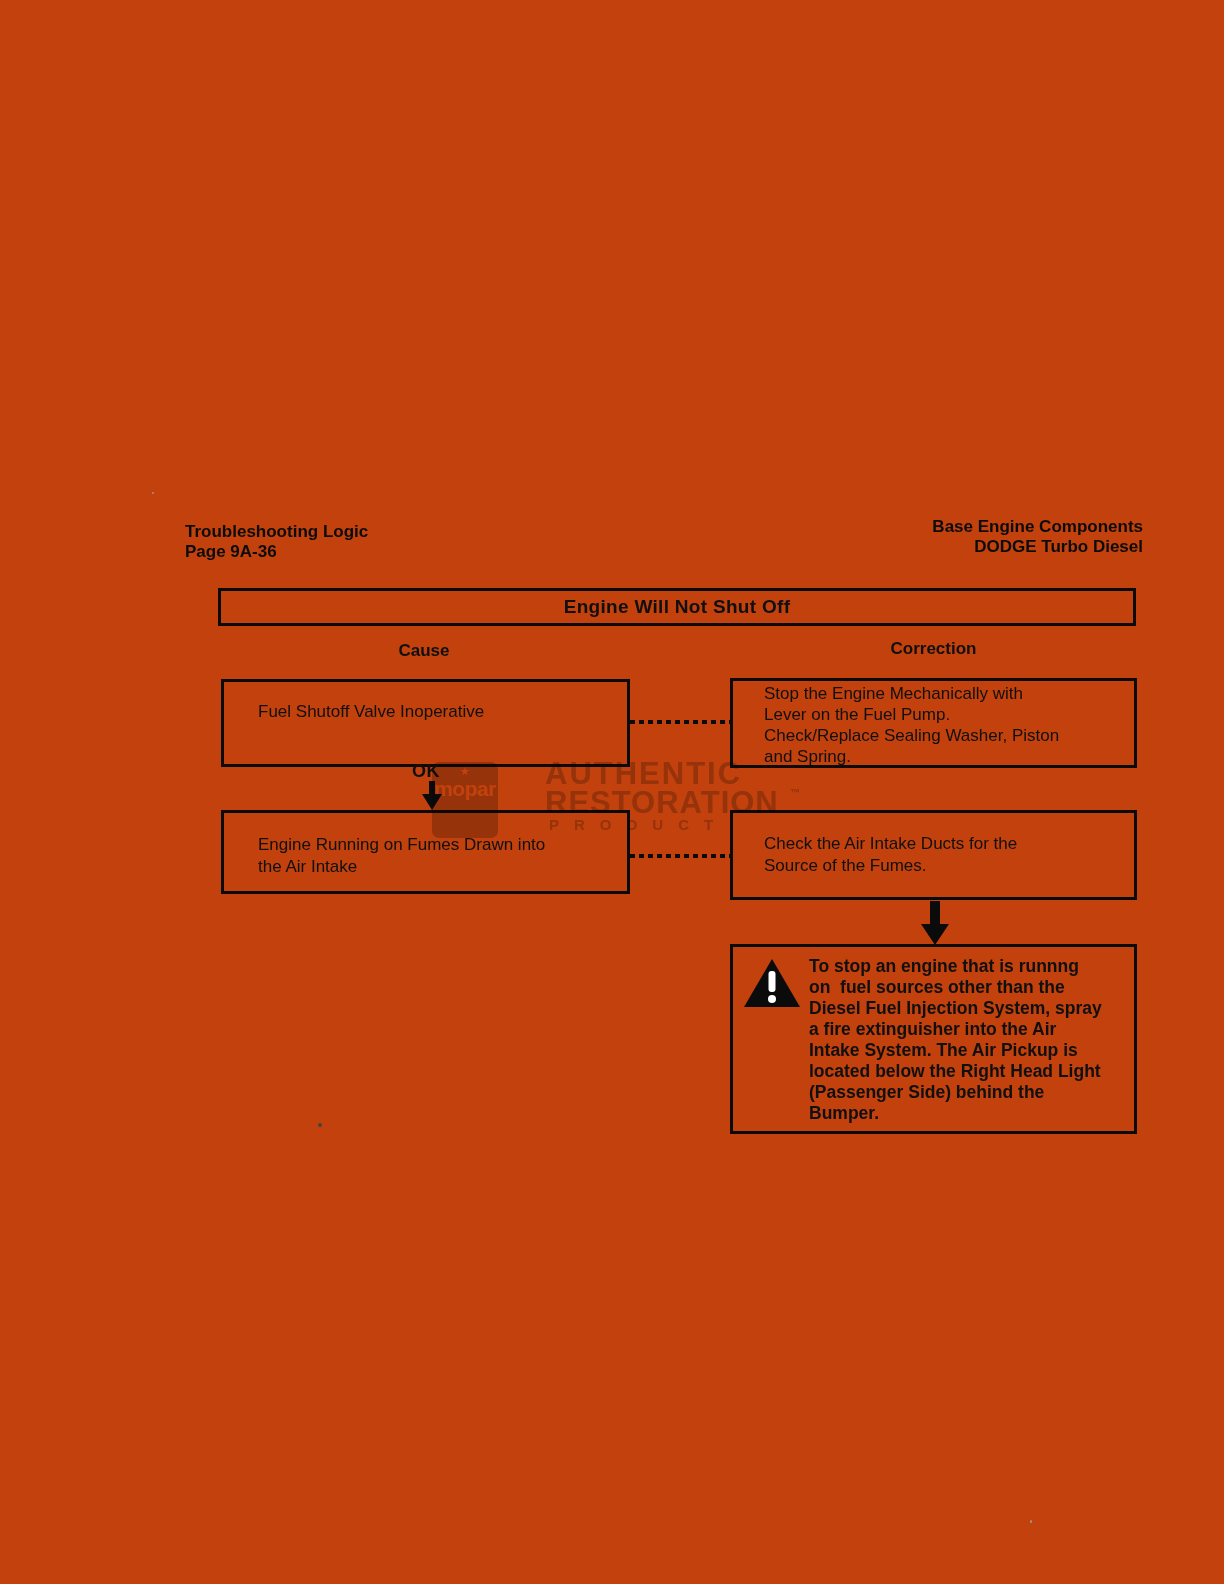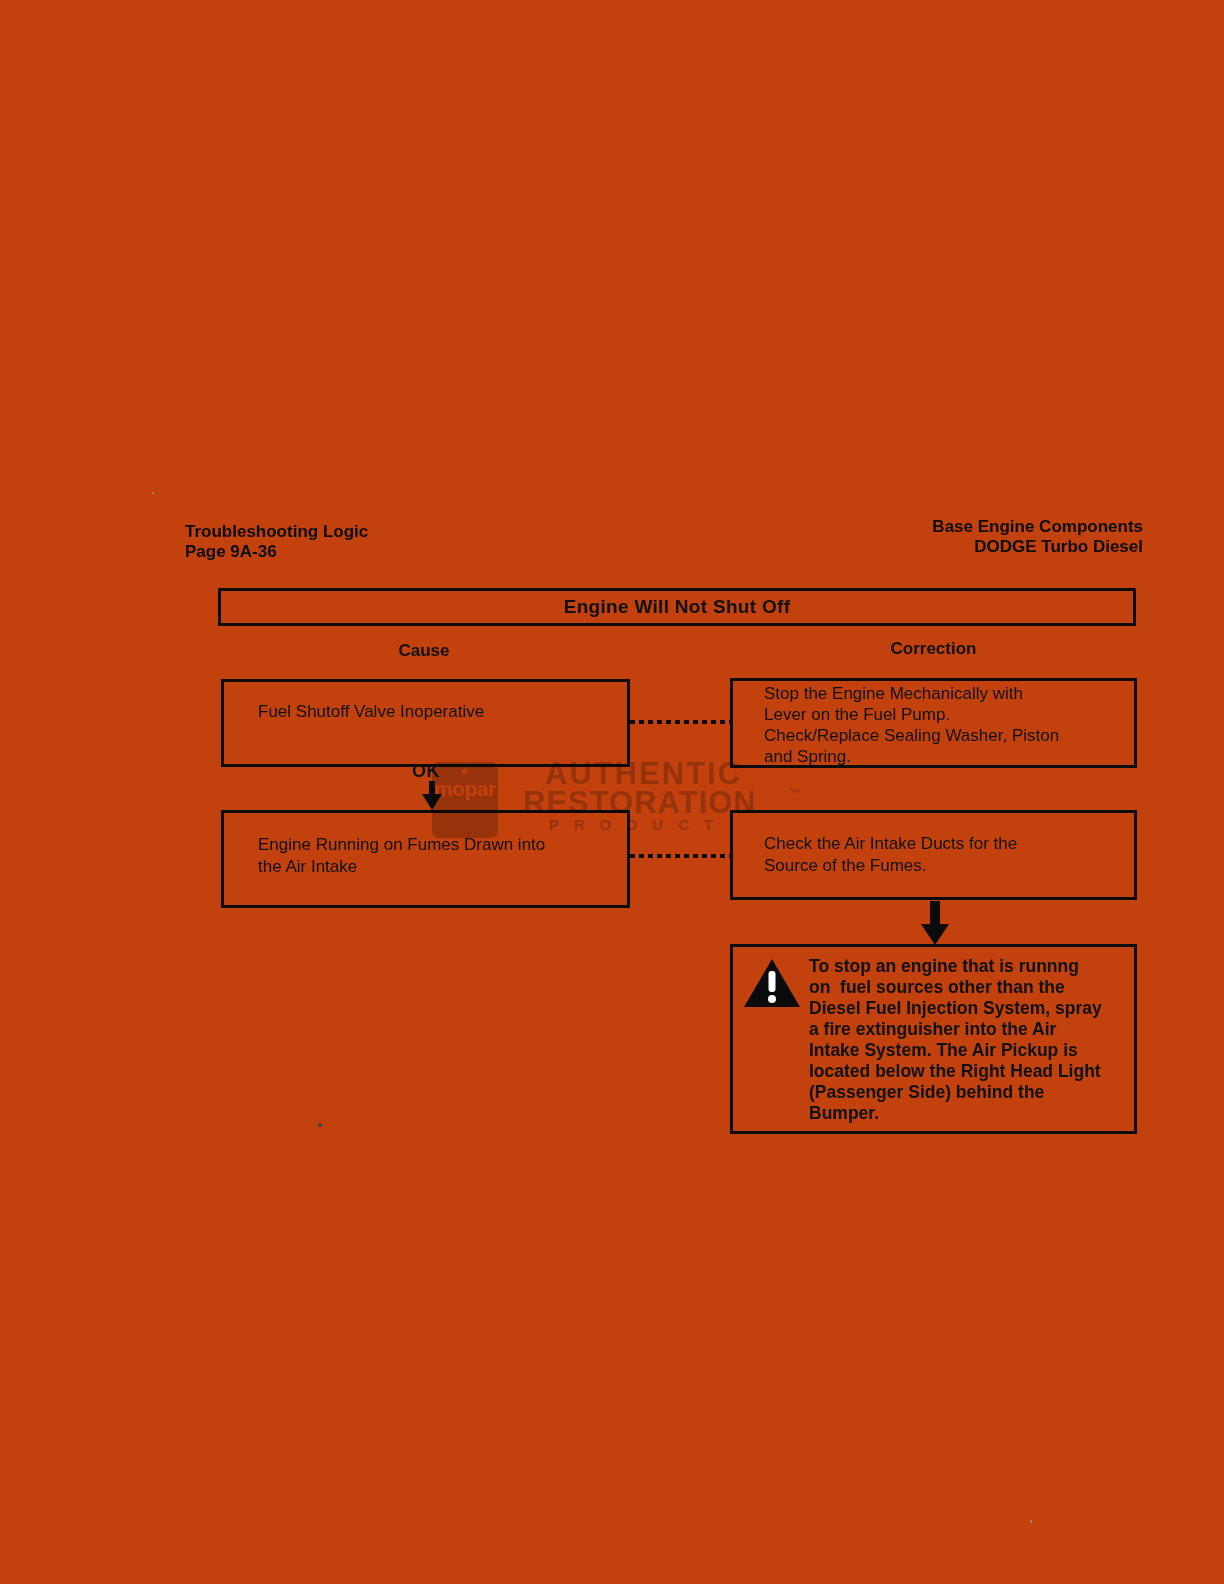--- a/index.html
+++ b/index.html
@@ -23,21 +23,21 @@
 
   .col-label { position:absolute; text-align:center; font-size:17px; font-weight:700; }
   .lbl-cause { left:219px; top:641px; width:410px; }
   .lbl-correction { left:730px; top:639px; width:407px; }
 
   .node-text { font-size:17px; font-weight:400; line-height:22px; white-space:pre-wrap; }
 
   .box-cause-1 { left:221px; top:679px; width:409px; height:88px; padding:19px 10px 16px 34px; }
   .box-corr-1  { left:730px; top:678px; width:407px; height:90px; padding:2px 8px 0 31px; }
   .box-corr-1 .node-text { line-height:21px; }
-  .box-cause-2 { left:221px; top:810px; width:409px; height:98px; padding:21px 10px 0 34px; }
+  .box-cause-2 { left:221px; top:810px; width:409px; height:84px; padding:21px 10px 0 34px; }
   .box-corr-2  { left:730px; top:810px; width:407px; height:90px; padding:20px 8px 0 31px; }
 
   .ok-label { left:412px; top:761px; font-size:18px; font-weight:700; letter-spacing:.5px; }
 
   .dotted {
     position:absolute; height:4px; width:100px;
     background:repeating-linear-gradient(90deg, #0b0b0b 0 5px, transparent 5px 9px);
   }
   .dot-1 { left:630px; top:720px; }
   .dot-2 { left:630px; top:854px; }
@@ -45,21 +45,21 @@
   .warn-box { left:730px; top:944px; width:407px; height:190px; }
   .warn-text { position:absolute; left:76px; top:9px; width:320px;
                font-size:17.5px; font-weight:700; line-height:21px; white-space:pre-wrap; }
   .warn-tri { position:absolute; left:10px; top:11px; }
 
   
   .wm-layer { position:absolute; left:0; top:0; width:100%; height:100%;
               mix-blend-mode:multiply; pointer-events:none; }
   .wm-text { position:absolute; color:#c5c5c5; font-weight:700; }
   .wm-1 { left:545px; top:756px; font-size:31px; letter-spacing:2px; }
-  .wm-2 { left:523px; top:785px; font-size:31px; letter-spacing:1px; }
+  .wm-2 { left:545px; top:785px; font-size:31px; letter-spacing:1px; }
   .wm-tm { left:790px; top:787px; font-size:10px; letter-spacing:0; }
   .wm-3 { left:549px; top:816px; font-size:15px; letter-spacing:15px; }
   .wm-badge { position:absolute; left:432px; top:762px; width:66px; height:76px;
               background:#c7c7c7; border-radius:7px; text-align:center; }
   .wm-star { display:block; color:#ffffff; font-size:11px; line-height:13px; margin-top:3px; }
   .wm-brand { display:block; color:#ffffff; font-size:21px; font-weight:700;
               line-height:22px; letter-spacing:-.5px; }
 
   .speck { position:absolute; background:#666; border-radius:50%; }
   .speck-a { left:152px; top:492px; width:2px; height:2px; background:#999; }

